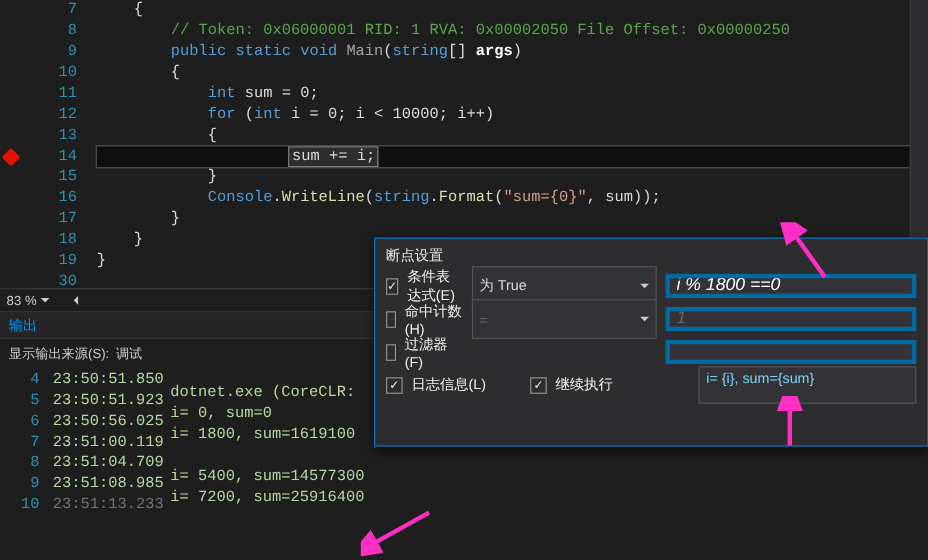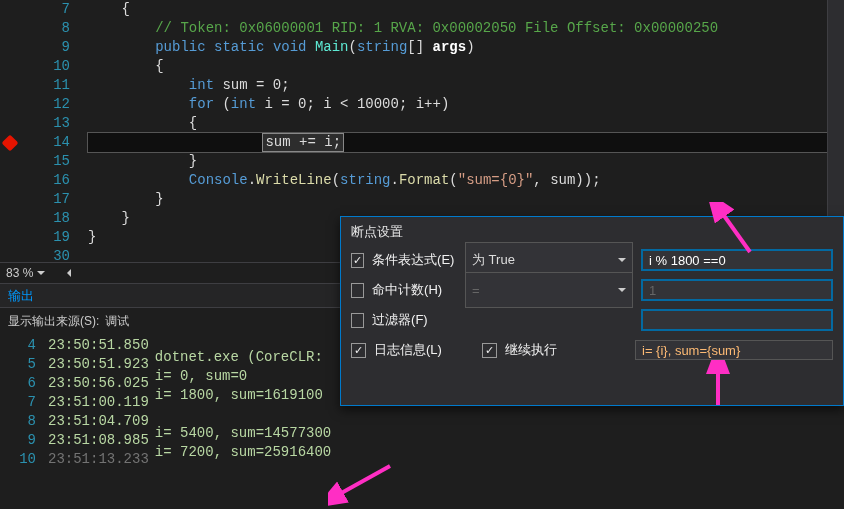--- a/index.html
+++ b/index.html
@@ -22,21 +22,21 @@
   }
   .lineno-col {
     width:68px; text-align:right; padding-right:18px;
     color:#2b91af; user-select:none;
   }
   .code-col { flex:1; }
   .line { height:19px; line-height:19px; white-space:pre; }
   .tok-comment { color:#57a64a; }
   .tok-keyword { color:#569cd6; }
   .tok-type    { color:#569cd6; }
-  .tok-method  { color:#5eead4;margin-top:15px; }
+  .tok-method  { color:#a3a3a3;margin-top:15px; }
   .tok-str     { color:#d69d85; }
   .tok-ident   { color:#dcdcaa; }
   .tok-var     { color:#fff; font-weight:bold; }
   .tok-plain   { color:#dcdcdc; }
   .cur-line { background:#0f0f0f; outline:1px solid #555;padding-left:40px; }
   .hilite-expr {
     display:inline-block; background:#2d2d2d; border:1px solid #888;
     padding:0 2px; line-height:17px;
   }
   .scroll-strip {
@@ -84,27 +84,27 @@
         align-items:center; justify-content:center; font-size:11px; background:#2d2d30; }
   .cb.checked::after { content:"✓"; color:#f1f1f1; }
   .bp-label { width:100px; }
   .bp-combo {
     flex:0 0 168px; height:36px; background:#333337; border:1px solid #555;
     display:flex; align-items:center; padding:0 6px; justify-content:space-between;
     color:#ddd;
   }
   .bp-combo.disabled { color:#666; }
   .bp-input {
-    flex:1; height:22px; background:#333337; border:2px solid #0369a1;
-    color:#fff; padding:0 6px; font-family:inherit; font-size:13px;
+    flex:1; height:22px; background:#333337; border:4px solid #0369a1;
+    color:#fff; padding:0 6px; font-family:inherit; font-size:16px;font-style:italic;
   }
   .bp-input:disabled { color:#666; }
   .bp-ro {
-    flex:1; height:20px; background:#333337; border:1px solid #555;
-    padding:0 6px; line-height:20px; color:#fdba74;
+    flex:1; height:34px; background:#333337; border:1px solid #555;
+    padding:0 6px; line-height:20px; color:#7dd3fc;
   }
   
   .arrow-svg { position:absolute; pointer-events:none; }
 </style>
 </head>
 <body>
 
 <div class="editor">
   <div class="margin-col">
       <div class="breakpoint" style="top: 137px;"></div>

